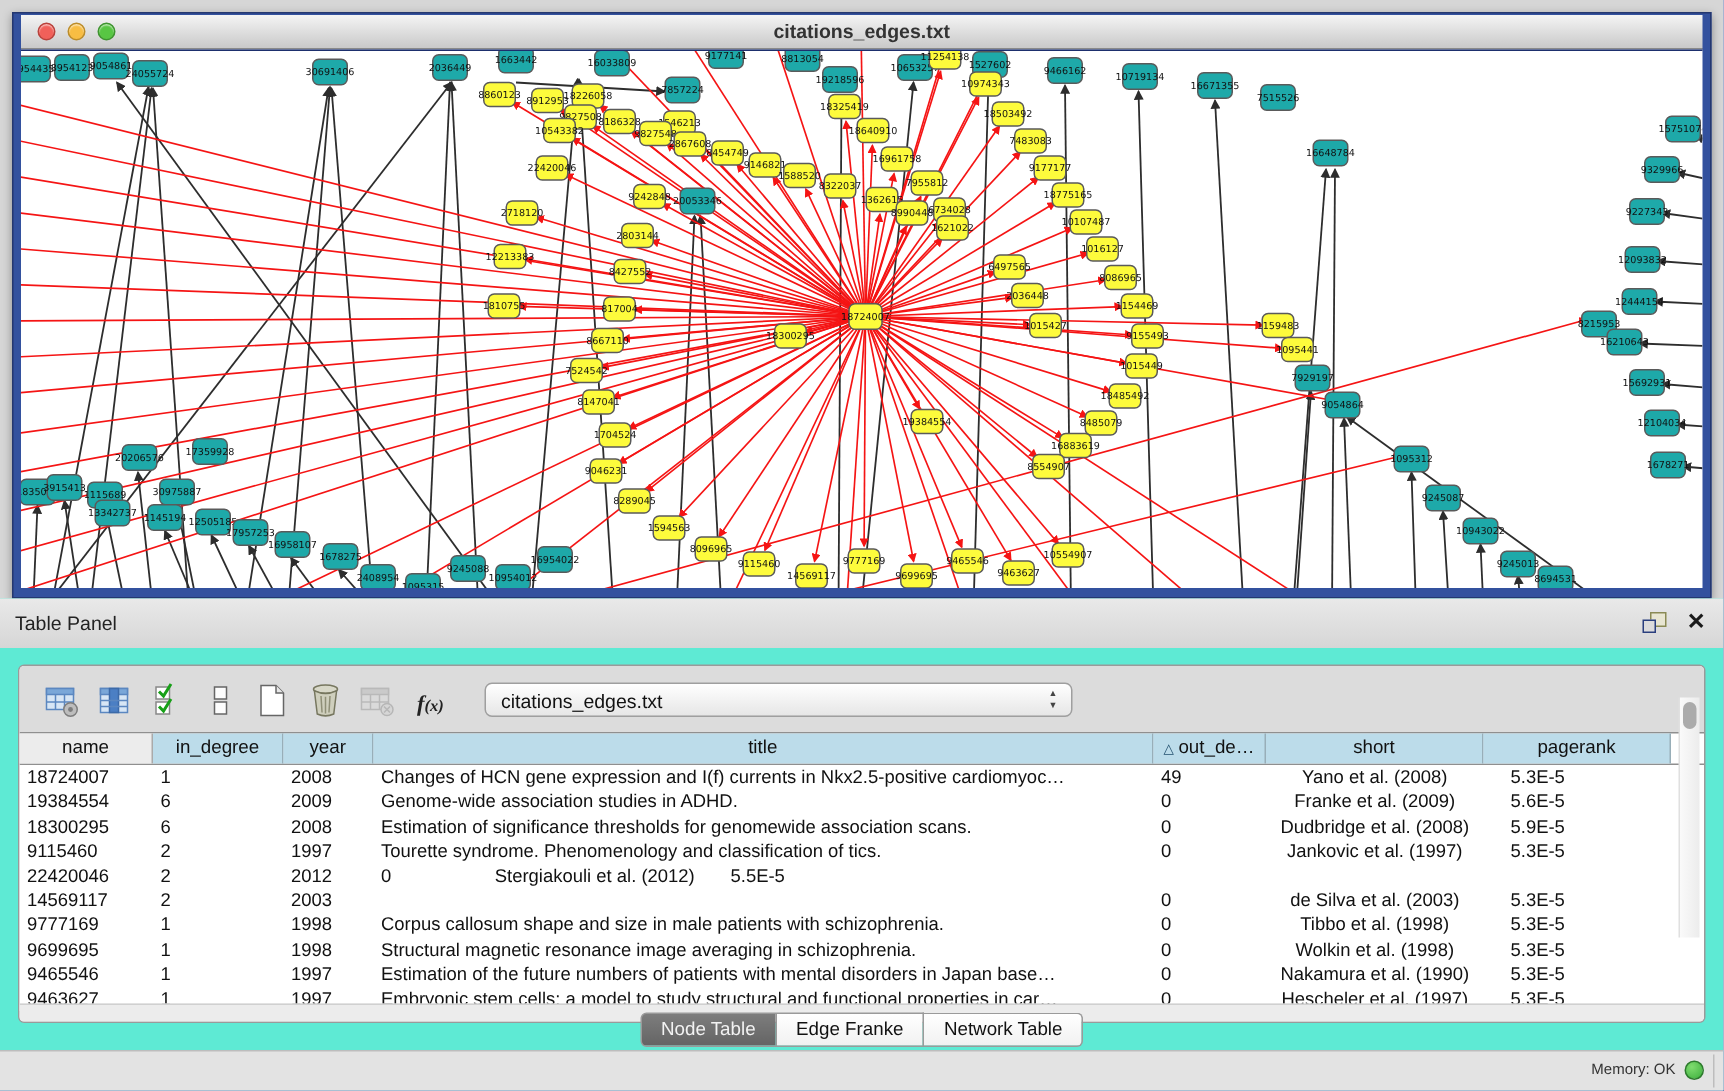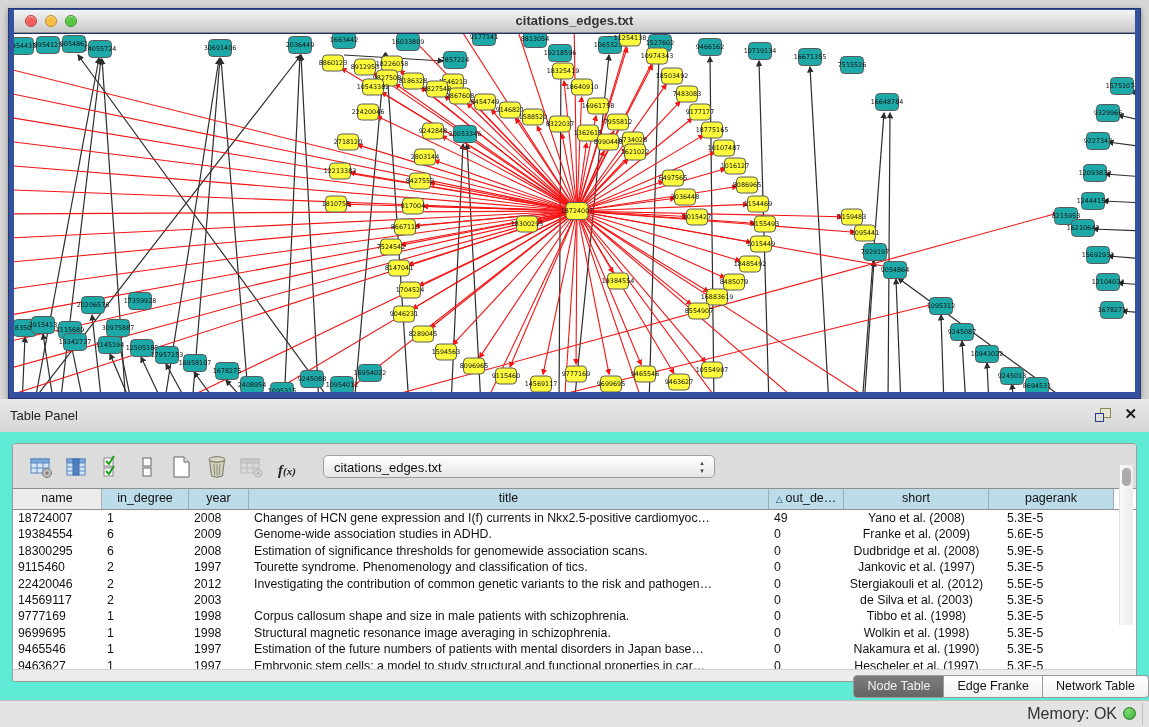--- a/index.html
+++ b/index.html
@@ -49,29 +49,29 @@
   .th .sort{font-size:9px;color:#23506e;margin-right:3px;}
   .rows{position:relative;}
   .tr{display:flex;height:16.4px;line-height:16.4px;font-size:12.3px;color:#111;cursor:default;}
   .td{box-sizing:border-box;overflow:hidden;white-space:nowrap;padding-left:5px;}
   .td.center{text-align:center;padding-left:0;}
   .vscroll{position:absolute;right:3px;top:21px;width:13px;height:160px;
       background:linear-gradient(90deg,#fafafa,#ececec);border-left:1px solid #e0e0e0;}
   .vthumb{width:9px;height:18px;margin:3px auto 0 auto;background:#ababab;border-radius:5px;cursor:pointer;}
   .hstrip{position:absolute;left:0;right:0;bottom:0;height:11px;background:#ececec;border-top:1px solid #d0d0d0;}
   
-  .tabs{position:absolute;left:0;right:0;top:276px;display:flex;justify-content:flex-end;}
+  .tabs{position:absolute;left:0;right:0;top:276px;display:flex;justify-content:center;}
   .tab{height:21px;line-height:21px;padding:0 13px;font-size:12.5px;border:1px solid #9a9a9a;
       border-left:none;background:linear-gradient(#ffffff,#f1f1f1);color:#111;cursor:pointer;}
   .tab:first-child{border-left:1px solid #9a9a9a;border-radius:4px 0 0 4px;}
   .tab:last-child{border-radius:0 4px 4px 0;}
   .tab.active{background:linear-gradient(#7d7d7d,#646464);color:#f2f2f2;}
   
   .status{position:absolute;left:0;right:0;bottom:0;height:26px;background:#e3e3e3;border-top:1px solid #bdbdbd;}
-  .mem{position:absolute;right:32px;top:0;line-height:26px;font-size:16px;color:#333;}
+  .mem{position:absolute;right:32px;top:0;line-height:26px;font-size:10px;color:#333;}
   .memdot{position:absolute;right:13px;top:6px;width:13px;height:13px;border-radius:50%;
       background:radial-gradient(circle at 35% 30%, #7fdc6f,#3cae3c);border:1px solid #2d7a2d;box-sizing:border-box;}
   .vsep{position:absolute;right:6px;top:2px;bottom:2px;width:1px;background:#bdbdbd;}
   
   .tbtn svg{display:block;}
 </style>
 </head>
 <body>
 
 <div class="app">
@@ -866,21 +866,20 @@
               <div class="td" style="width: 60px;">1997</div>
               <div class="td" style="width: 520px;">Tourette syndrome. Phenomenology and classification of tics.</div>
               <div class="td" style="width: 75px;">0</div>
               <div class="td center" style="width: 145px;">Jankovic et al. (1997)</div>
               <div class="td" style="width: 125px; padding-left: 18px;">5.3E-5</div>
             </div>
             <div class="tr">
               <div class="td" style="width: 89px;">22420046</div>
               <div class="td" style="width: 87px;">2</div>
               <div class="td" style="width: 60px;">2012</div>
-              <div class="td" style="width: 520px;">Investigating the contribution of common genetic variants to the risk and pathogen…</div>
               <div class="td" style="width: 75px;">0</div>
               <div class="td center" style="width: 145px;">Stergiakouli et al. (2012)</div>
               <div class="td" style="width: 125px; padding-left: 18px;">5.5E-5</div>
             </div>
             <div class="tr">
               <div class="td" style="width: 89px;">14569117</div>
               <div class="td" style="width: 87px;">2</div>
               <div class="td" style="width: 60px;">2003</div>
               <div class="td" style="width: 520px; margin-top: 41px;">Disruption of a novel member of a sodium/hydrogen exchanger family and DOCK…</div>
               <div class="td" style="width: 75px;">0</div>

